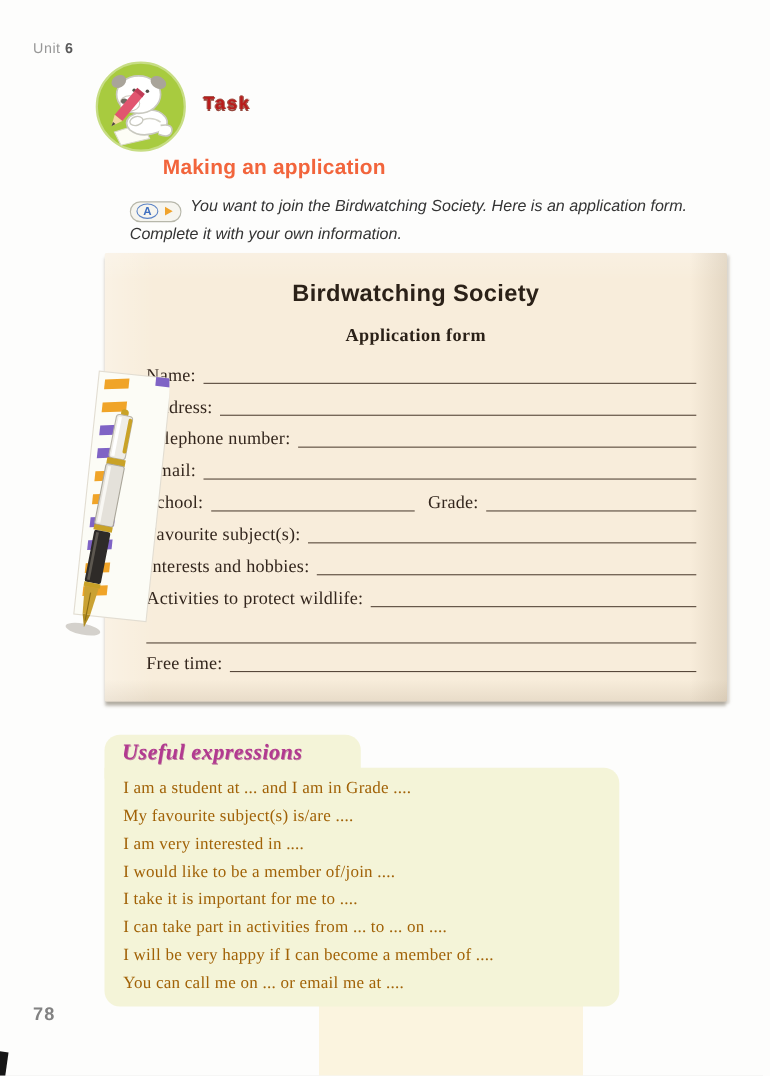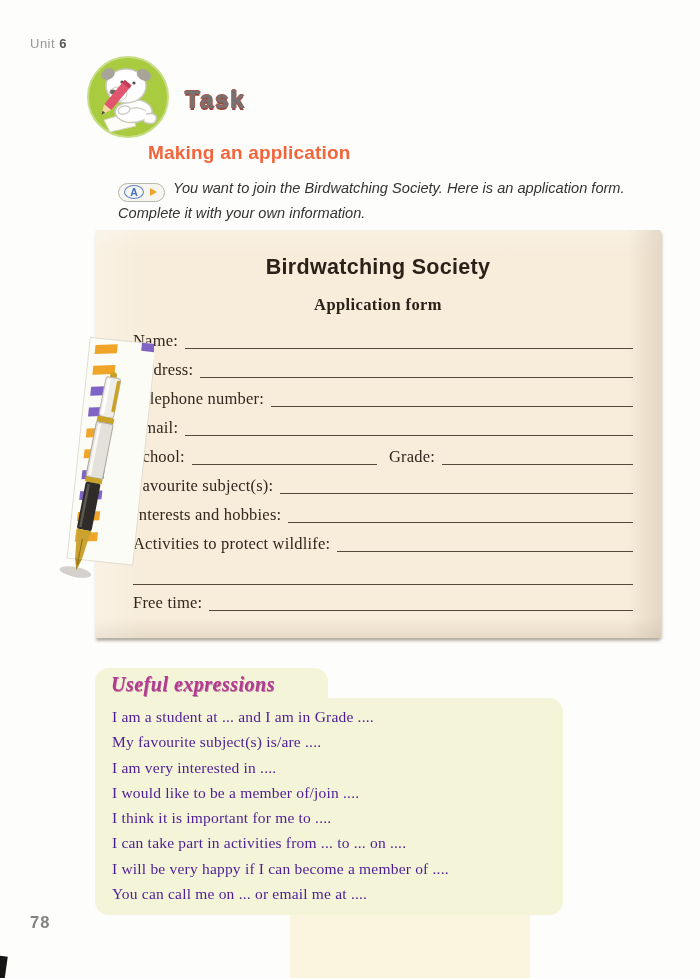--- a/index.html
+++ b/index.html
@@ -11,22 +11,22 @@
     font-family:"Liberation Sans", sans-serif;
   }
 
   
   .unit-header{position:absolute;left:30px;top:36px;font-size:13px;color:#979797;letter-spacing:.5px;}
   .unit-header .unit-num{font-weight:bold;color:#595959;margin-left:4px;}
 
   .task-logo{position:absolute;left:84px;top:54px;width:88px;height:86px;}
   .task-title{
     position:absolute;left:185px;top:86px;
-    font-size:24px;font-weight:bold;letter-spacing:2px;
-    color:#737373;
+    font-size:16px;font-weight:bold;letter-spacing:2px;
+    color:#b91c1c;
     text-shadow:-1px 0 0 #a85a50,1px 0 0 #a85a50,0 -1px 0 #a85a50,0 1.5px 0 #96473d;
   }
   .section-title{
     position:absolute;left:120px;top:142px;
     font-size:19px;font-weight:bold;letter-spacing:.2px;
     color:var(--accent-orange,#f2653c);
     margin-left:28px;
   }
 
   
@@ -91,21 +91,21 @@
     position:absolute;left:16px;top:5px;
     font-family:"Liberation Serif",serif;font-style:italic;font-weight:bold;
     font-size:20px;letter-spacing:.5px;
     color:var(--expressions-magenta,#b23a90);
     text-shadow:.6px .6px 0 rgba(150,40,115,.55);
     z-index:2;
   }
   .expr-list{position:absolute;left:17px;top:36px;right:12px;z-index:2;}
   .expr-item{
     margin:0;font-family:"Liberation Serif",serif;font-size:15.5px;
-    line-height:25.3px;color:#4c1d95;letter-spacing:.2px;
+    line-height:25.3px;color:#a16207;letter-spacing:.2px;
   }
 
   
   .page-number{position:absolute;left:30px;top:913px;font-size:16.5px;font-weight:bold;color:#828282;letter-spacing:1px;}
   .cream-patch{position:absolute;left:290px;top:907px;width:240px;height:71px;background:#fbf4df;z-index:0;}
   .scan-nick{position:absolute;left:-3px;top:956px;width:9px;height:26px;background:#161616;transform:rotate(8deg);}
 </style>
 </head>
 <body>
 
@@ -268,21 +268,21 @@
 
   <div class="expr-box">
     <div class="expr-tab"></div>
     <div class="expr-main"></div>
     <div class="expr-title">Useful expressions</div>
     <div class="expr-list">
         <p class="expr-item">I am a student at ... and I am in Grade ....</p>
         <p class="expr-item">My favourite subject(s) is/are ....</p>
         <p class="expr-item">I am very interested in ....</p>
         <p class="expr-item">I would like to be a member of/join ....</p>
-        <p class="expr-item">I think it is important for me to ....</p>
+        <p class="expr-item">I take it is important for me to ....</p>
         <p class="expr-item">I can take part in activities from ... to ... on ....</p>
         <p class="expr-item">I will be very happy if I can become a member of ....</p>
         <p class="expr-item">You can call me on ... or email me at ....</p>
       </div>
   </div>
 
   <div class="cream-patch"></div>
   <div class="page-number">78</div>
   <div class="scan-nick"></div>
 

